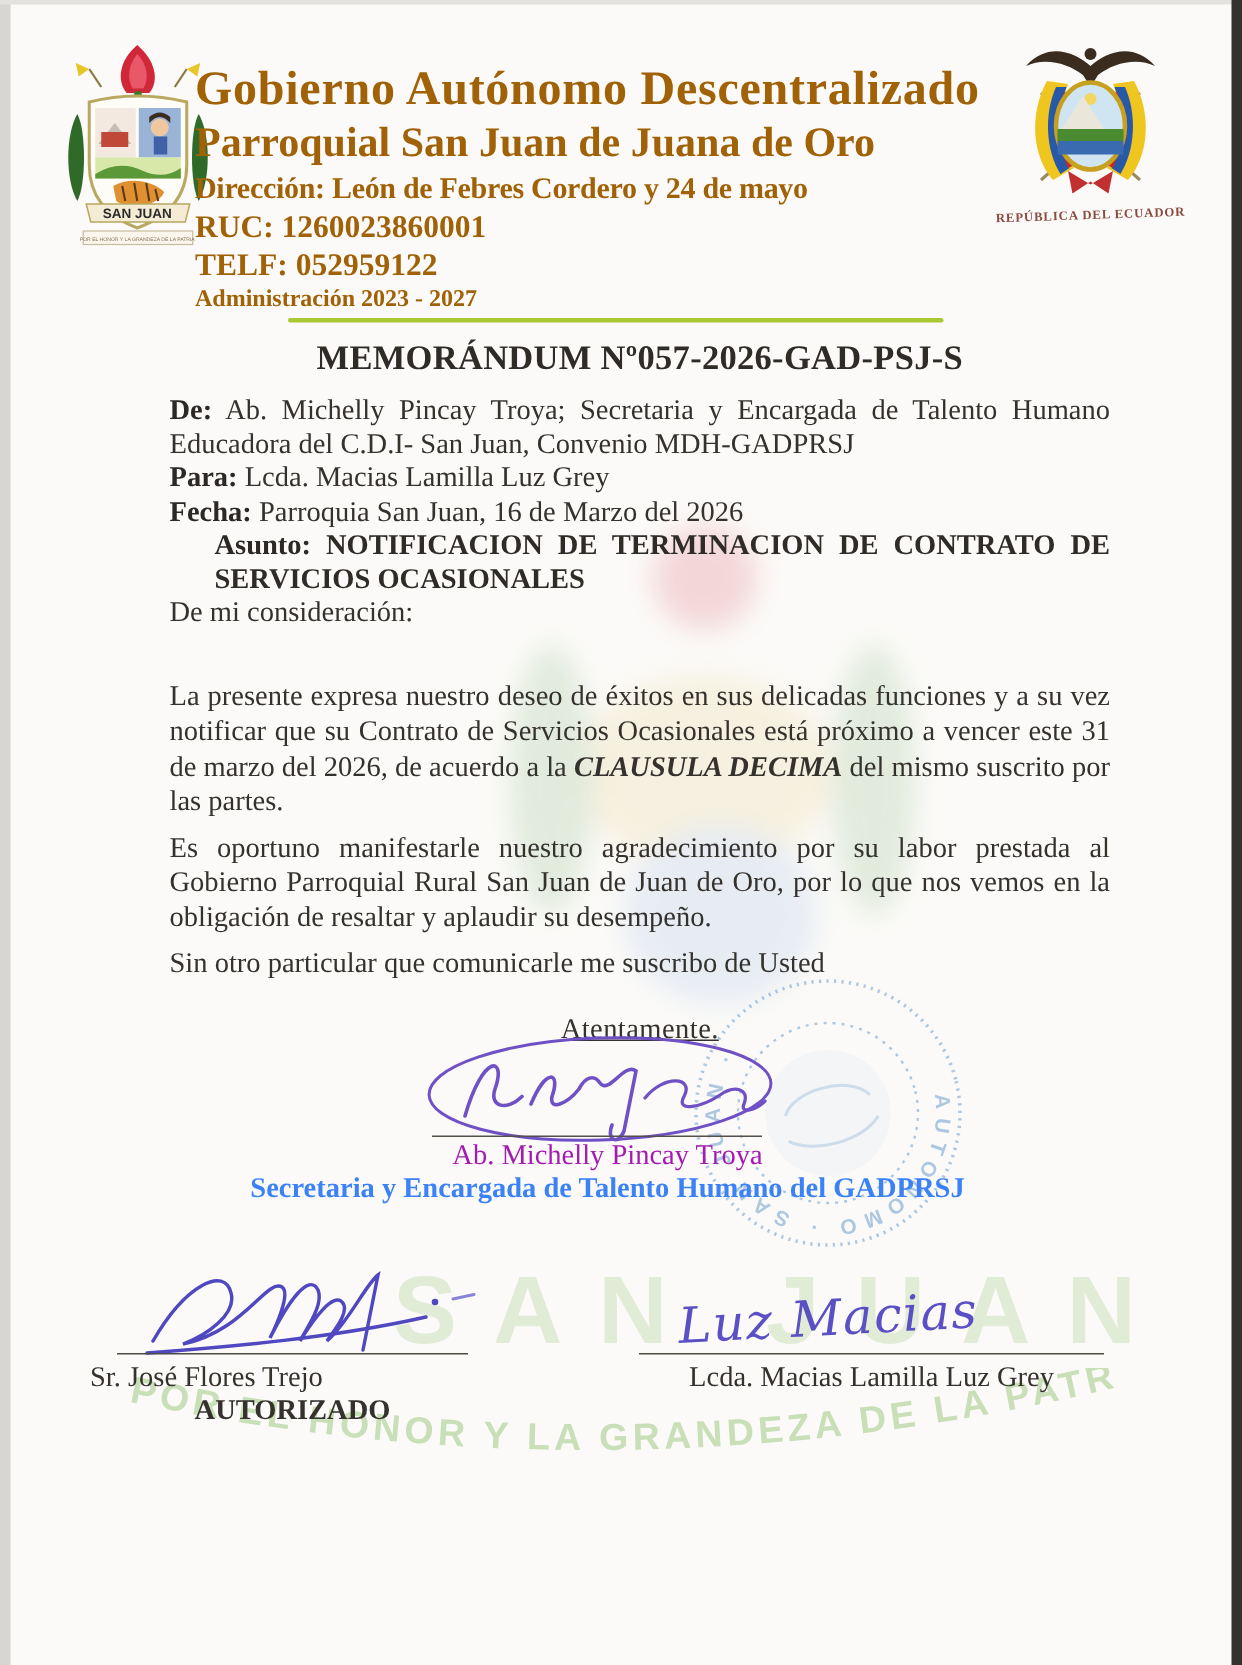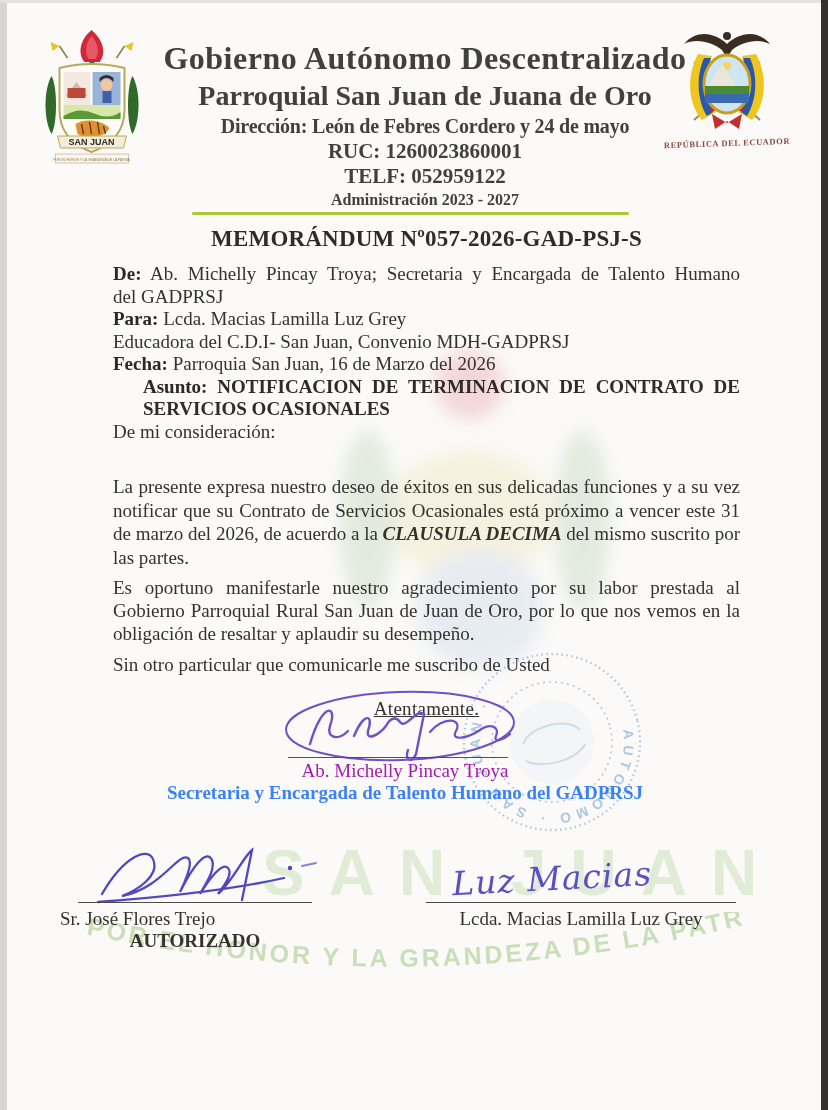--- a/index.html
+++ b/index.html
@@ -8,21 +8,21 @@
     position:relative; width:828px; height:1110px;
     background:#fbfaf8; overflow:hidden;
     font-family:"Liberation Serif", serif; color:#35322e;
   }
   
   .edge-left  { position:absolute; left:0; top:0; width:7px; height:1110px; background:#d8d6d3; }
   .edge-top   { position:absolute; left:0; top:0; width:828px; height:3px; background:#e4e2df; }
   .edge-right { position:absolute; right:0; top:0; width:7px; height:1110px; background:#34312e; }
 
   
-  .header-text { position:absolute; left:130px; top:38px; width:590px; text-align:center; color:#404040; font-weight:bold; }
+  .header-text { position:absolute; left:130px; top:38px; width:590px; text-align:left; color:#a16207; font-weight:bold; }
   .org1 { font-size:32px;  line-height:40px; letter-spacing:.5px; }
   .org2 { font-size:28px;  line-height:36px; }
   .addr { font-size:20px;  line-height:25px; letter-spacing:-.2px; }
   .ruc  { font-size:21px;  line-height:25px; }
   .telf { font-size:21px;  line-height:24px; }
   .admin{ font-size:16px;  line-height:23px; }
   .green-rule { position:absolute; left:192px; top:212px; width:437px; height:3px; background:#a9c832; border-radius:2px; }
 
   .emblem-left  { position:absolute; left:28px;  top:28px; width:128px; height:148px; }
   .emblem-right { position:absolute; left:668px; top:24px; width:118px; height:118px; }
@@ -157,23 +157,22 @@
     <div class="telf">TELF: 052959122</div>
     <div class="admin">Administración 2023 - 2027</div>
   </div>
   <div class="green-rule"></div>
 
   <div class="memo-body">
     <div class="memo-title">MEMORÁNDUM Nº057-2026-GAD-PSJ-S</div>
 
     <div class="meta">
       <div class="jline"><b>De:</b><span> Ab. Michelly Pincay Troya; Secretaria y Encargada de Talento Humano</span></div>
-      <div>del GADPRSJ</div>
+      <div>Educadora del C.D.I- San Juan, Convenio MDH-GADPRSJ</div>
       <div><b>Para:</b><span> Lcda. Macias Lamilla Luz Grey</span></div>
-      <div>Educadora del C.D.I- San Juan, Convenio MDH-GADPRSJ</div>
       <div><b>Fecha:</b><span> Parroquia San Juan, 16 de Marzo del 2026</span></div>
       <div class="jline subject-line"><b>Asunto:</b><span> NOTIFICACION DE TERMINACION DE CONTRATO DE</span></div>
       <div class="subject-line">SERVICIOS OCASIONALES</div>
       <div>De mi consideración:</div>
     </div>
 
     <p class="para p1"><span>La presente expresa nuestro deseo de éxitos en sus delicadas funciones y a su vez notificar que su Contrato de Servicios Ocasionales está próximo a vencer este 31 de marzo del 2026, de acuerdo a la </span><span class="emph">CLAUSULA DECIMA</span><span> del mismo suscrito por las partes.</span></p>
 
     <p class="para p2">Es oportuno manifestarle nuestro agradecimiento por su labor prestada al Gobierno Parroquial Rural San Juan de Juan de Oro, por lo que nos vemos en la obligación de resaltar y aplaudir su desempeño.</p>
 

